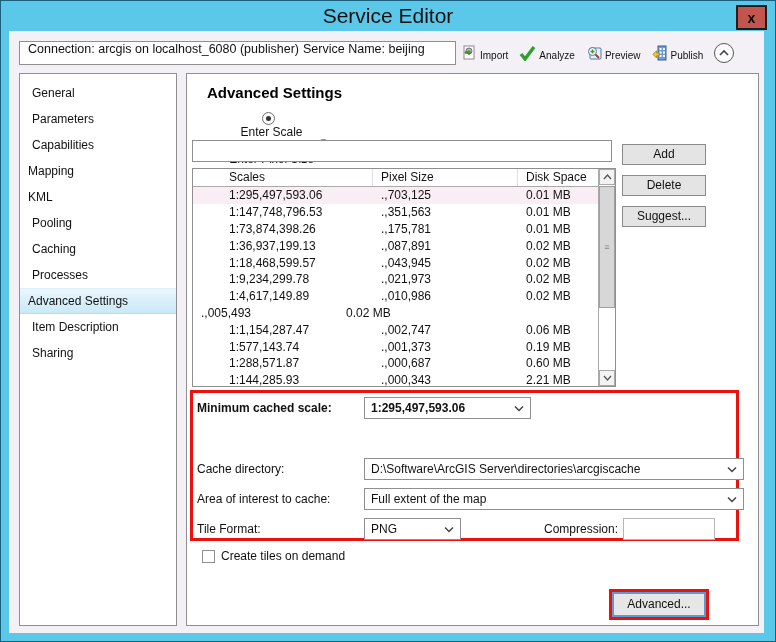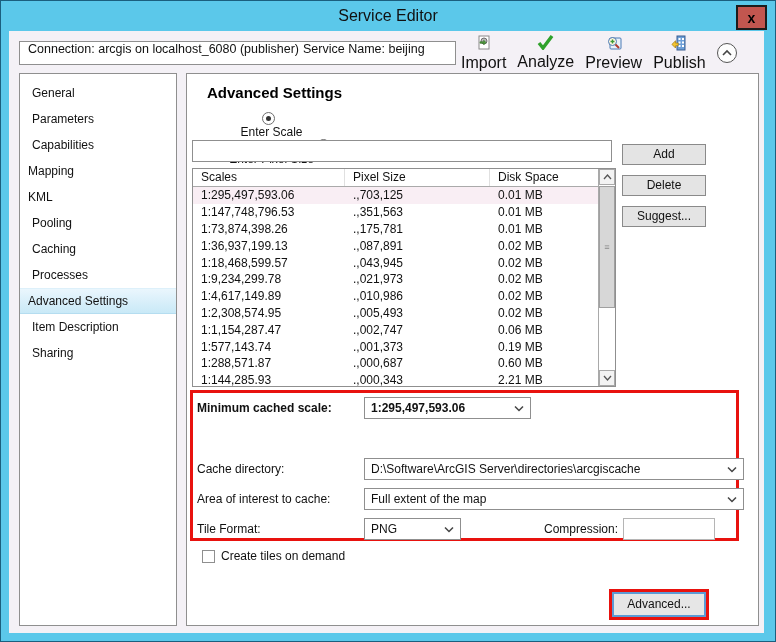--- a/index.html
+++ b/index.html
@@ -1,28 +1,28 @@
 <!DOCTYPE html>
 <html><head>
 <meta charset="utf-8">
 <style>
   html,body{margin:0;padding:0;background:#777;}
   *{box-sizing:border-box;font-family:"Liberation Sans",sans-serif;}
   .window{position:relative;width:776px;height:642px;background:#5bc8ea;border:1px solid #1b5f7e;overflow:hidden;}
   .titlebar{position:absolute;left:0;top:0;width:100%;height:30px;display:flex;align-items:center;justify-content:center;}
-  .title{font-size:16px;color:#111;}
+  .title{font-size:21px;color:#111;}
   .close-btn{position:absolute;right:8px;top:4px;width:31px;height:25px;background:#c2564f;border:2px solid #1c1c1c;color:#000;
     font-weight:bold;font-size:14px;display:flex;align-items:center;justify-content:center;cursor:pointer;}
   .client{position:absolute;left:8px;top:30px;width:755px;height:602px;background:#f4f1f6;}
 
   
   .conn-box{position:absolute;left:10px;top:10px;width:437px;height:24px;background:#fff;border:1px solid #8f8f8f;
     display:flex;align-items:flex-start;padding:0 8px;font-size:12.5px;color:#111;gap:4px;white-space:nowrap;overflow:hidden;}
   .tools{position:absolute;left:452px;top:10px;height:24px;display:flex;align-items:center;gap:11px;}
-  .tool{display:flex;align-items:center;gap:3px;font-size:16px;color:#111;cursor:pointer;white-space:nowrap;flex-direction:column;}
+  .tool{display:flex;align-items:flex-end;gap:3px;font-size:10px;color:#111;cursor:pointer;white-space:nowrap;}
   .collapse{width:20px;height:20px;border:1px solid #555;border-radius:50%;background:#fdfdfd;display:flex;align-items:center;justify-content:center;cursor:pointer;}
 
   
   .sidebar{position:absolute;left:10px;top:42px;width:158px;height:553px;background:#fff;border:1px solid #8f8f8f;padding-top:6px;}
   .side-item{height:26px;line-height:26px;padding-left:12px;font-size:12px;color:#111;cursor:pointer;}
   .side-item.indent{padding-left:8px;}
   .side-item.selected{background:linear-gradient(#eaf6fd,#c9e9f7);border-top:1px solid #ddf0fa;border-bottom:1px solid #b5ddf0;height:26px;line-height:24px;}
   .main{position:absolute;left:177px;top:42px;width:573px;height:553px;background:#fff;border:1px solid #8f8f8f;}
 
   .heading{position:absolute;left:20px;top:10px;font-size:15px;font-weight:bold;color:#000;}
@@ -36,21 +36,21 @@
 
   .side-btns{position:absolute;left:435px;top:70px;width:84px;}
   .btn{width:84px;height:21px;background:#e4e4e4;border:1px solid #8a8a8a;font-size:12px;color:#111;text-align:center;line-height:19px;cursor:pointer;margin-bottom:10px;}
   .btn + .btn{margin-top:0;}
   .btn.b2{margin-top:10px;}
 
   
   .table{position:absolute;left:5px;top:94px;width:424px;height:219px;border:1px solid #8f8f8f;background:#fff;overflow:hidden;}
   .thead{display:flex;height:18px;border-bottom:1px solid #aaa;background:#fff;font-size:12px;color:#111;}
   .th{padding:1px 0 0 8px;border-right:1px solid #e0e0e0;}
-  .c0{width:152px;flex:none;}
+  .c0{width:152px;flex:none;margin-left:28px;}
   .c1{width:145px;flex:none;}
   .c2{flex:1;}
   .tbody{position:absolute;left:0;top:18px;right:17px;bottom:0;overflow:hidden;}
   .trow{display:flex;height:16.8px;font-size:12px;color:#111;align-items:center;}
   .trow.sel{background:#f9eef4;}
   .tcell{padding-left:8px;white-space:nowrap;overflow:hidden;}
   .vscroll{position:absolute;top:0;right:0;width:17px;height:100%;background:#fff;border-left:1px solid #a9a9a9;}
   .sb-arrow{position:absolute;left:0;width:16px;height:16px;background:#f3f3f3;border:1px solid #a9a9a9;display:flex;align-items:center;justify-content:center;cursor:pointer;}
   .sb-up{top:0;}
   .sb-down{bottom:0;}
@@ -218,21 +218,20 @@
               <div class="tcell c0">1:9,234,299.78</div>
               <div class="tcell c1">.,021,973</div>
               <div class="tcell c2">0.02 MB</div>
             </div>
             <div class="trow">
               <div class="tcell c0">1:4,617,149.89</div>
               <div class="tcell c1">.,010,986</div>
               <div class="tcell c2">0.02 MB</div>
             </div>
             <div class="trow">
-              <div class="tcell c0">1:2,308,574.95</div>
               <div class="tcell c1">.,005,493</div>
               <div class="tcell c2">0.02 MB</div>
             </div>
             <div class="trow">
               <div class="tcell c0">1:1,154,287.47</div>
               <div class="tcell c1">.,002,747</div>
               <div class="tcell c2">0.06 MB</div>
             </div>
             <div class="trow">
               <div class="tcell c0">1:577,143.74</div>

